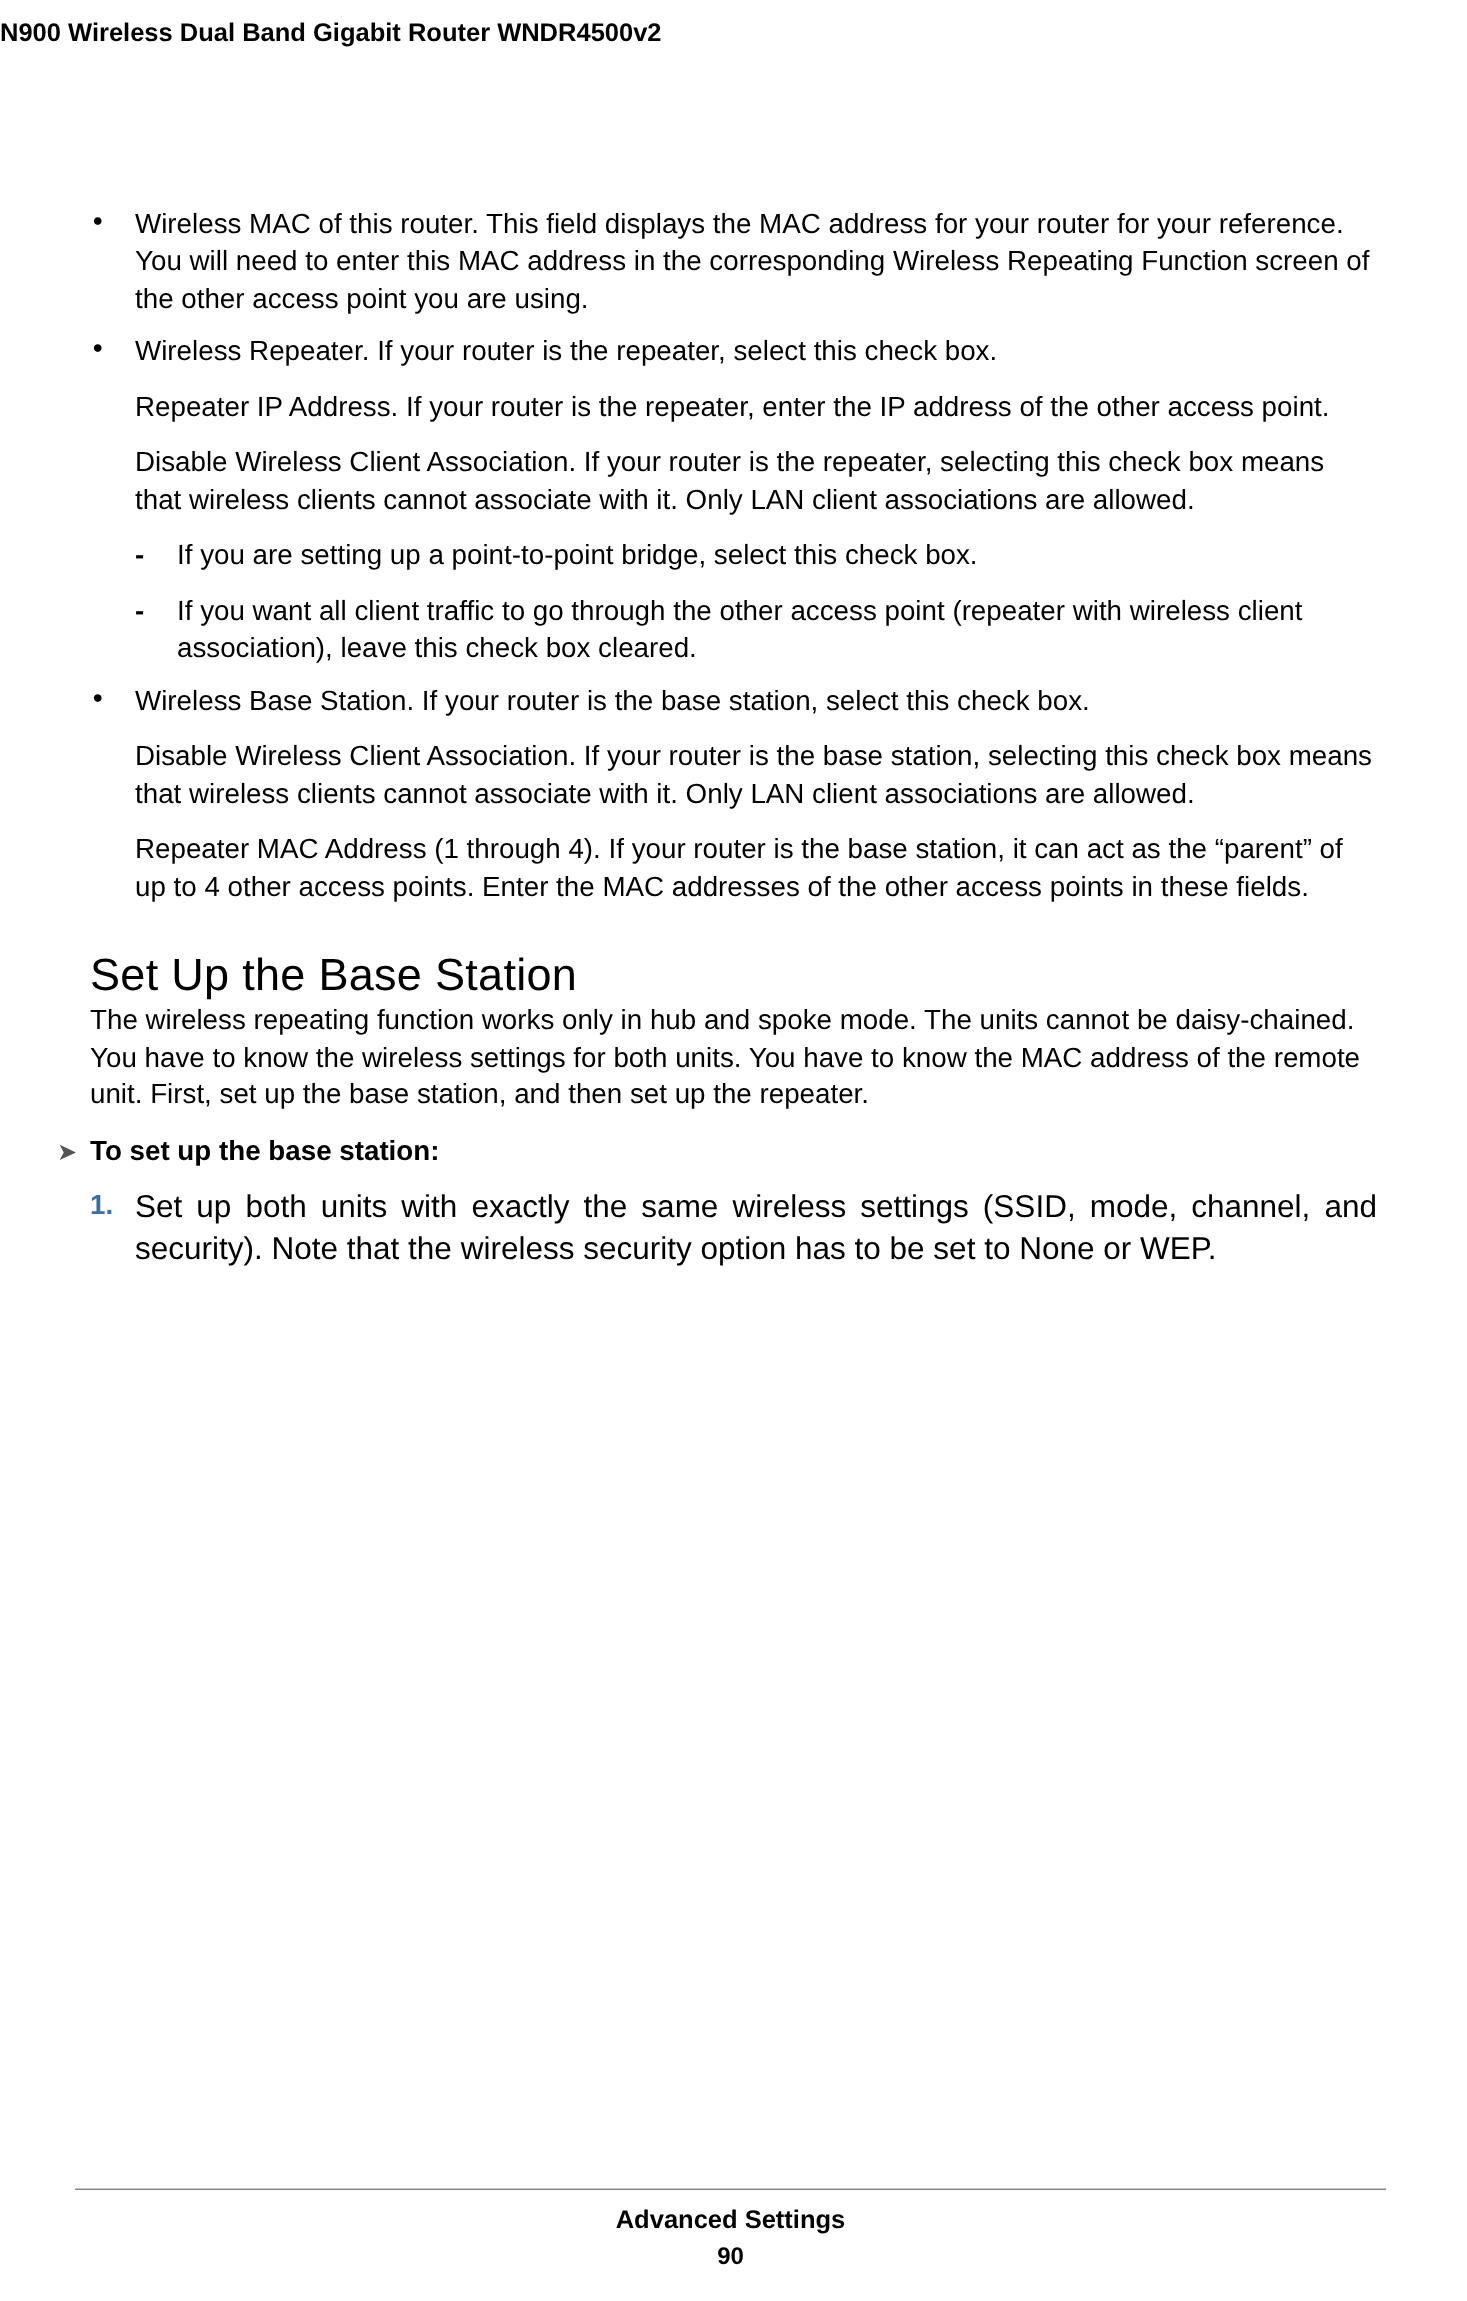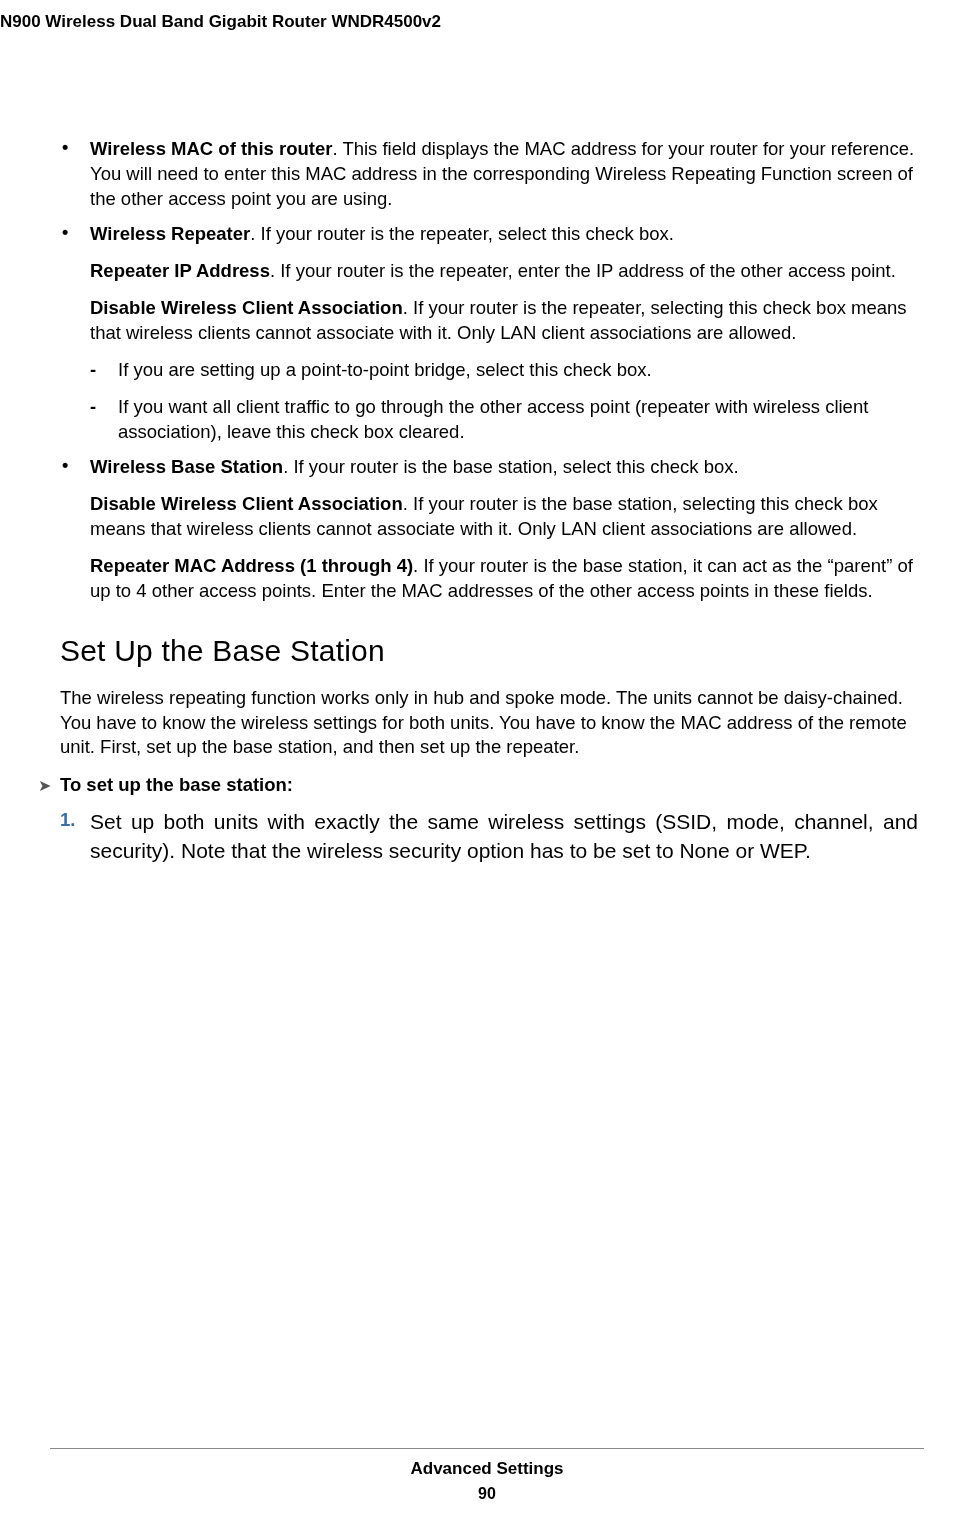--- a/index.html
+++ b/index.html
@@ -36,21 +36,21 @@
       line-height: 1.2;
       text-align: left;
       padding-left: 2px;
     }
     .bullet-body {
       flex: 1;
       font-size: 18.5px;
       line-height: 1.35;
     }
     .bullet-lead {
-      font-weight: bold;
+      font-weight: normal;
     }
     .sub-para {
       margin-top: 12px;
       font-size: 18.5px;
       line-height: 1.35;
     }
     .dash-item {
       display: flex;
       margin-top: 12px;
     }
@@ -64,21 +64,20 @@
     .dash-body {
       flex: 1;
       font-size: 18.5px;
       line-height: 1.35;
     }
     .section-heading {
       font-family: "Century Gothic", "Futura", Arial, sans-serif;
       font-size: 30px;
       font-weight: normal;
       margin-top: 30px;
-      margin-bottom: 18px;
       letter-spacing: 0.2px;
     }
     .body-para {
       font-size: 18.5px;
       line-height: 1.35;
       margin-bottom: 14px;
     }
     .proc-heading {
       display: flex;
       align-items: baseline;
@@ -113,21 +112,21 @@
       line-height: 1.35;
       text-align: justify;
     }
     .footer {
       position: absolute;
       bottom: 20px;
       left: 0;
       right: 4px;
       text-align: center;
       border-top: 1px solid #888;
-      margin: 11px 50px;
+      margin: 0 50px;
       padding-top: 10px;
     }
     .footer-title {
       font-weight: bold;
       font-size: 17px;
     }
     .footer-page {
       color: #000000;
       font-weight: bold;
       font-size: 16px;

